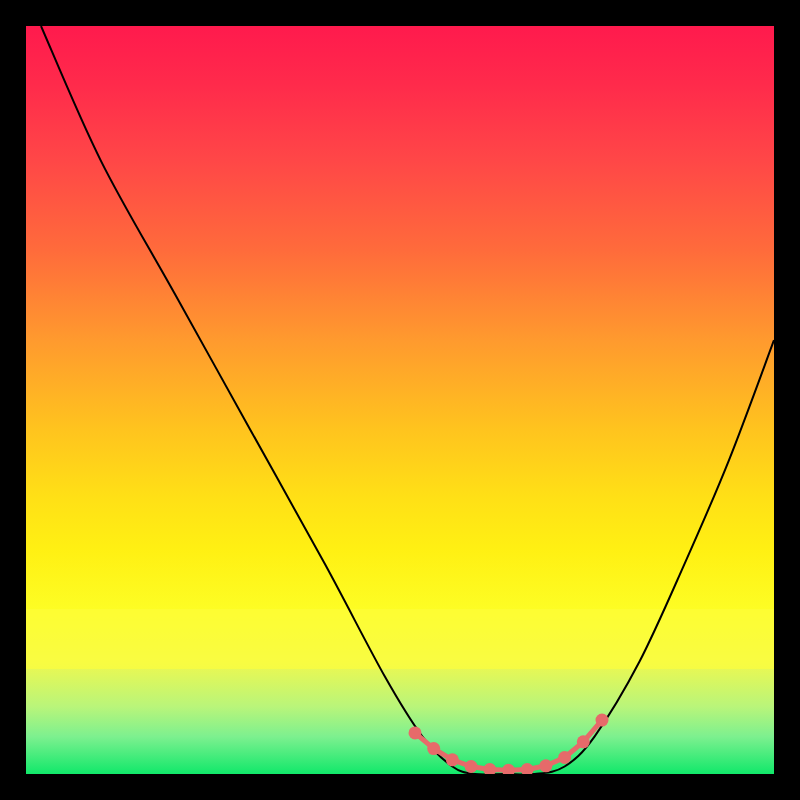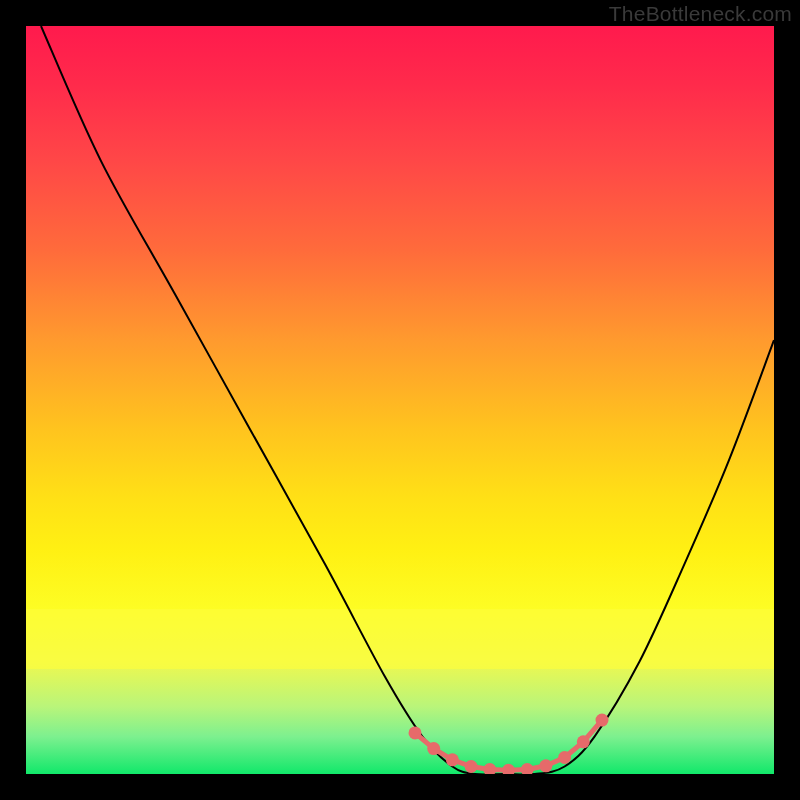--- a/index.html
+++ b/index.html
@@ -100,14 +100,13 @@
           <circle cx="463.8" cy="743.5" r="6.5" fill="#e66a6a"></circle>
           <circle cx="482.5" cy="744.3" r="6.5" fill="#e66a6a"></circle>
           <circle cx="501.2" cy="743.5" r="6.5" fill="#e66a6a"></circle>
           <circle cx="519.9" cy="739.8" r="6.5" fill="#e66a6a"></circle>
           <circle cx="538.6" cy="731.5" r="6.5" fill="#e66a6a"></circle>
           <circle cx="557.3" cy="715.8" r="6.5" fill="#e66a6a"></circle>
           <circle cx="576.0" cy="694.1" r="6.5" fill="#e66a6a"></circle>
         </g>
     </svg>
   </div>
-  <div class="watermark">TheBottleneck.com</div>
 </div>
 
 </body></html>

